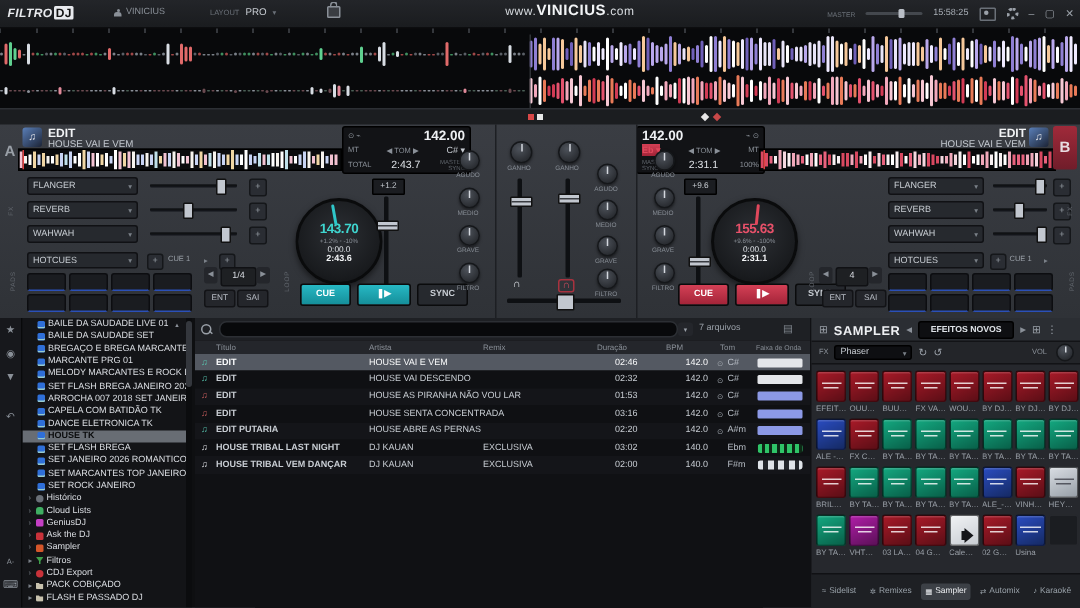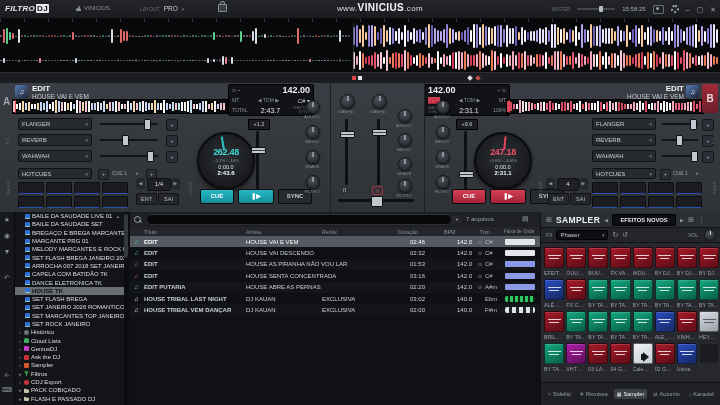--- a/index.html
+++ b/index.html
@@ -945,21 +945,21 @@
       <div class="hpad"></div>
   </div>
   <div class="larr" style="left:136px;top:95px">◀</div>
   <div class="loopbox" style="left:147px;top:95px;width:22px">1/4</div>
   <div class="larr" style="left:171px;top:95px">▶</div>
   <div class="lbtn" style="left:136px;top:110px">ENT</div>
   <div class="lbtn" style="left:158px;top:110px">SAI</div>
 
   <div class="wheel" style="left:197px;top:49px">
     <span class="needle" style="background:#2fc6c9;transform:rotate(-10deg)"></span>
-    <span class="jbpm" style="color:#3fd6d0">262.48</span>
+    <span class="jbpm" style="color:#3fd6d0">143.70</span>
     <span class="jpct"><span>+1.2%</span> ◦ <span>-10%</span></span>
     <span class="jt1">0:00.0</span>
     <span class="jt2">2:43.6</span>
   </div>
   <div class="pitchbox" style="left:248px;top:36px">+1.2</div>
   <div class="ptrack" style="left:256px;top:48px;height:62px"></div>
   <div class="phandle" style="left:251px;top:64px"></div>
   <div class="tbtn teal" style="left:200px;width:32px">CUE</div>
   <div class="tbtn teal" style="left:238px;width:34px">❚▶</div>
   <div class="tbtn gray" style="left:278px;width:32px">SYNC</div>
@@ -1003,21 +1003,21 @@
   <div class="knob" style="left:436px;top:67px;width:12px;height:12px"></div>
   <div class="klabel" style="left:442px;top:81px">GRAVE</div>
   <div class="knob" style="left:436px;top:92px;width:12px;height:12px"></div>
   <div class="klabel" style="left:442px;top:106px">FILTRO</div>
 
   <div class="pitchbox" style="left:456px;top:36px">+9.6</div>
   <div class="ptrack" style="left:464px;top:48px;height:62px"></div>
   <div class="phandle" style="left:459px;top:88px"></div>
   <div class="wheel" style="left:474px;top:49px">
     <span class="needle" style="background:#e0485c;transform:rotate(6deg)"></span>
-    <span class="jbpm" style="color:#e8516a">247.18</span>
+    <span class="jbpm" style="color:#e8516a">155.63</span>
     <span class="jpct"><span>+9.6%</span> ◦ <span>-100%</span></span>
     <span class="jt1">0:00.0</span>
     <span class="jt2">2:31.1</span>
   </div>
   <div class="tbtn red" style="left:452px;width:32px">CUE</div>
   <div class="tbtn red" style="left:490px;width:34px">❚▶</div>
   <div class="tbtn gray" style="left:530px;width:32px">SYNC</div>
 
   <div class="larr" style="left:546px;top:95px">◀</div>
   <div class="loopbox" style="left:557px;top:95px;width:20px">4</div>

